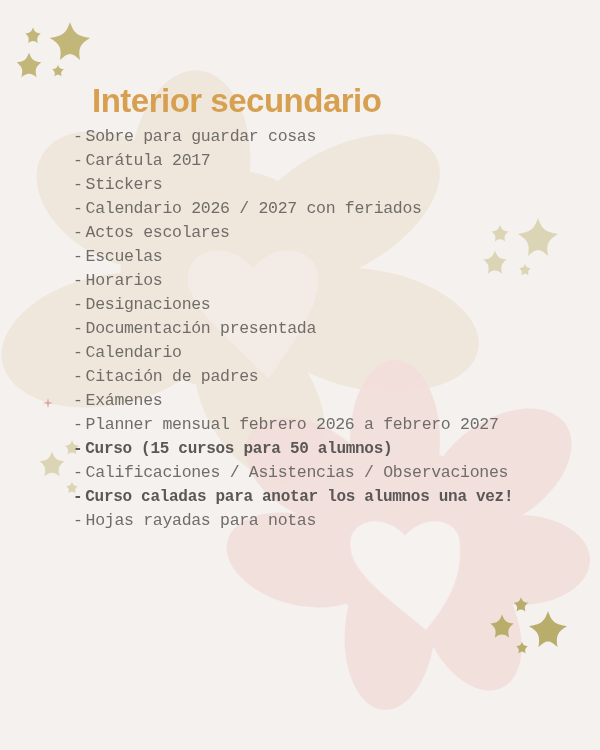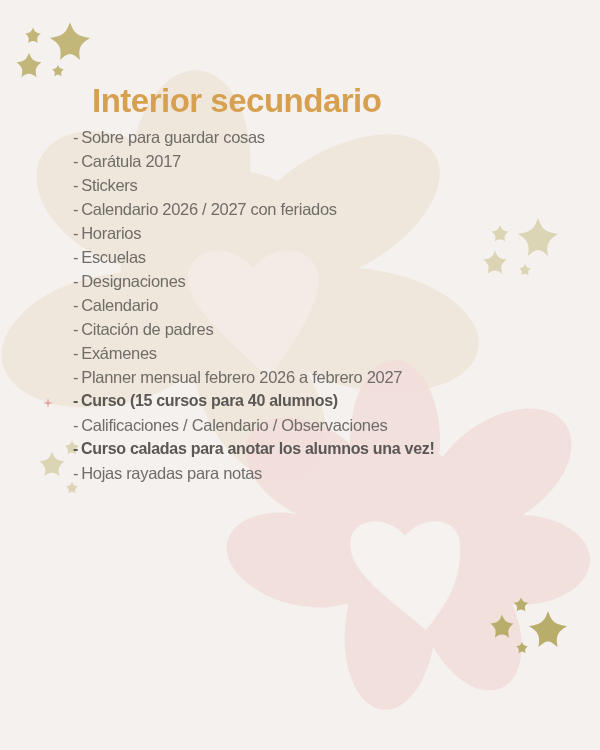--- a/index.html
+++ b/index.html
@@ -15,21 +15,21 @@
       font-family: "Liberation Sans", sans-serif;
       font-weight: bold; font-size: 33px; letter-spacing: -0.5px;
       color: #d7a050; margin: 10px;
     }
     .list {
       position: absolute; left: 73px; top: 125px;
       list-style: none; margin: 0; padding: 0;
     }
     .list li {
       height: 24px; line-height: 24px;
-      font-family: Liberation Sans, sans-serif;
+      font-family: Liberation Mono, monospace;
       font-size: 16.5px; color: #6f6c69;
       white-space: nowrap; letter-spacing: -0.3px;
       font-weight: 300;
     }
     .list li .dash { margin-right: 3px; }
     .list li.bold { font-weight: bold; color: #5a5754; font-size: 16px; }
   </style>
 </head>
 <body>
 
@@ -100,24 +100,26 @@
   </g>
 </svg>
 
 <h1 class="title">Interior secundario</h1>
 
 <ul class="list">
   <li><span class="dash">-</span><span>Sobre para guardar cosas</span></li>
   <li><span class="dash">-</span><span>Carátula 2017</span></li>
   <li><span class="dash">-</span><span>Stickers</span></li>
   <li><span class="dash">-</span><span>Calendario 2026 / 2027 con feriados</span></li>
+  <li><span class="dash">-</span><span>Actos escolares</span></li>
+  <li><span class="dash">-</span><span>Escuelas</span></li>
   <li><span class="dash">-</span><span>Horarios</span></li>
-  <li><span class="dash">-</span><span>Escuelas</span></li>
   <li><span class="dash">-</span><span>Designaciones</span></li>
+  <li><span class="dash">-</span><span>Documentación presentada</span></li>
   <li><span class="dash">-</span><span>Calendario</span></li>
   <li><span class="dash">-</span><span>Citación de padres</span></li>
   <li><span class="dash">-</span><span>Exámenes</span></li>
   <li><span class="dash">-</span><span>Planner mensual febrero 2026 a febrero 2027</span></li>
-  <li class="bold"><span class="dash">-</span><span>Curso (15 cursos para 40 alumnos)</span></li>
-  <li><span class="dash">-</span><span>Calificaciones / Calendario / Observaciones</span></li>
+  <li class="bold"><span class="dash">-</span><span>Curso (15 cursos para 50 alumnos)</span></li>
+  <li><span class="dash">-</span><span>Calificaciones / Asistencias / Observaciones</span></li>
   <li class="bold"><span class="dash">-</span><span>Curso caladas para anotar los alumnos una vez!</span></li>
   <li><span class="dash">-</span><span>Hojas rayadas para notas</span></li>
 </ul>
 
 </body></html>

